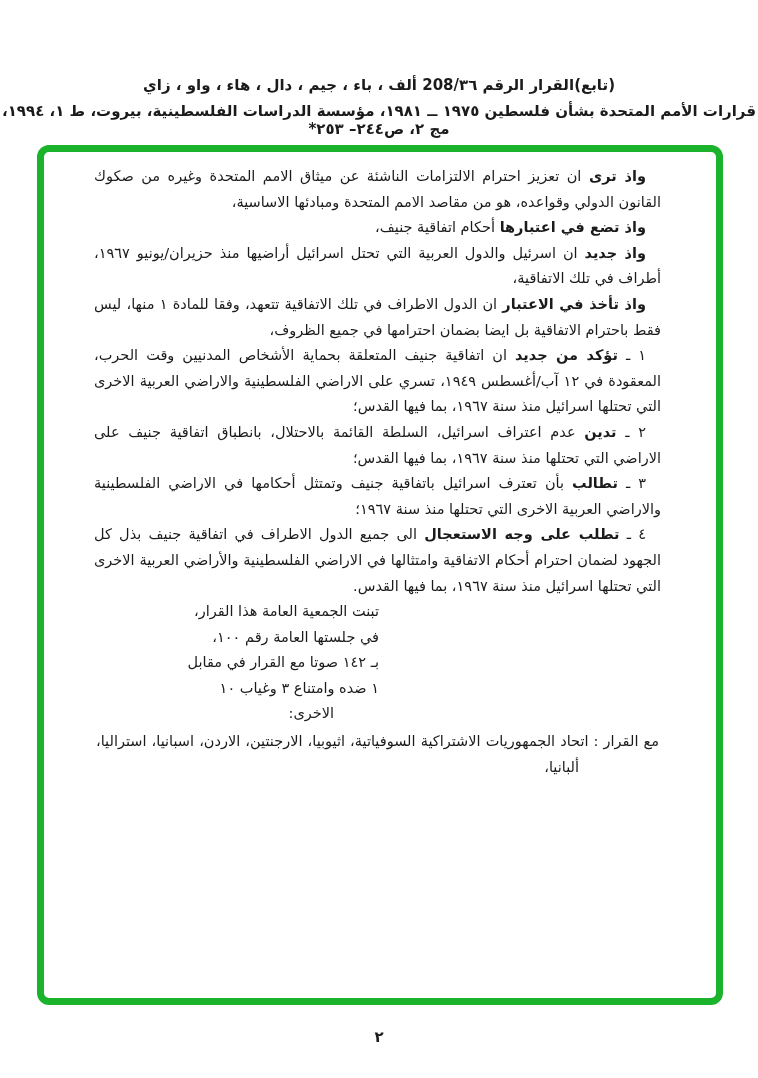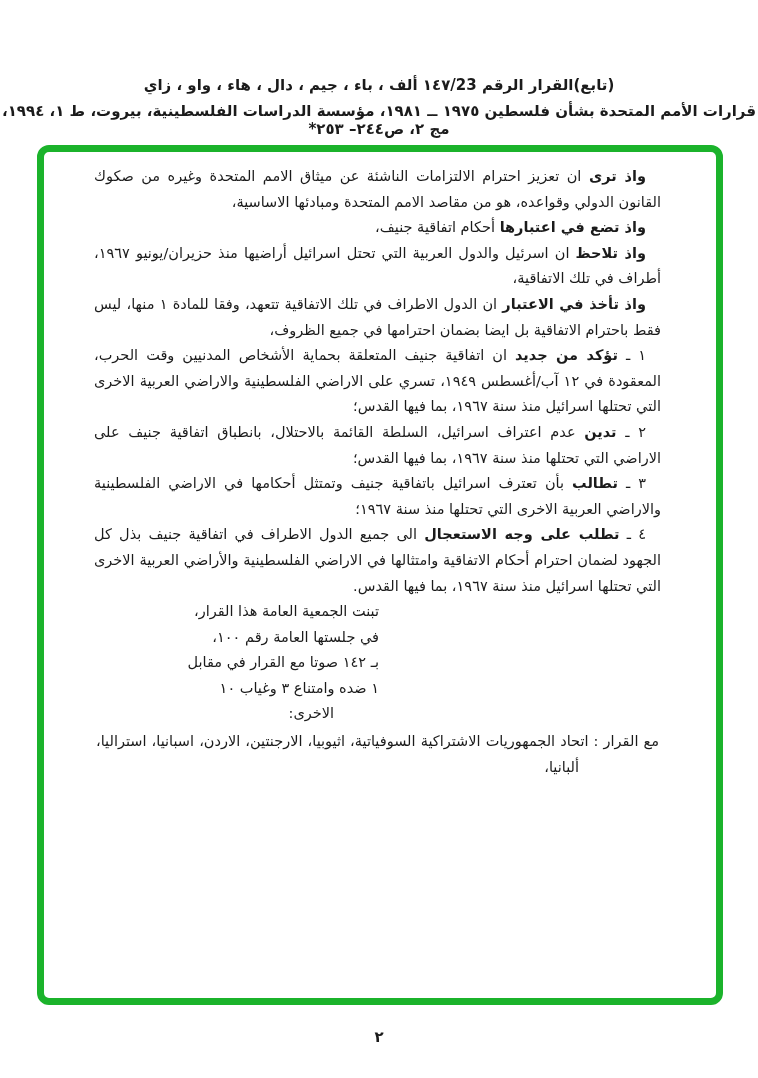--- a/index.html
+++ b/index.html
@@ -29,29 +29,29 @@
     text-align:center; font-weight:700; font-size:15px;
   }
   b { font-weight:700; }
 </style>
 </head>
 <body>
 
 <div class="page" style="color: rgb(27, 27, 27);">
 
   <div class="header">
-    <div class="header-line1">(تابع)القرار الرقم  ١٤٧/23 ألف ، باء ، جيم ، دال ، هاء ، واو ، زاي</div>
+    <div class="header-line1">(تابع)القرار الرقم  208/٣٦ ألف ، باء ، جيم ، دال ، هاء ، واو ، زاي</div>
     <div class="header-line2">قرارات الأمم المتحدة بشأن فلسطين ١٩٧٥ ــ ١٩٨١، مؤسسة الدراسات الفلسطينية، بيروت، ط ١، ١٩٩٤، مج ٢، ص٢٤٤– ٢٥٣*</div>
   </div>
 
   <div class="frame" style="border-color: rgb(27, 179, 43);">
     <div>
         <p class="para"><b>واذ ترى</b> ان تعزيز احترام الالتزامات الناشئة عن ميثاق الامم المتحدة وغيره من صكوك القانون الدولي وقواعده، هو من مقاصد الامم المتحدة ومبادئها الاساسية،</p>
         <p class="para"><b>واذ تضع في اعتبارها</b> أحكام اتفاقية جنيف،</p>
-        <p class="para"><b>واذ تلاحظ</b> ان اسرئيل والدول العربية التي تحتل اسرائيل أراضيها منذ حزيران/يونيو ١٩٦٧، أطراف في تلك الاتفاقية،</p>
+        <p class="para"><b>واذ جديد</b> ان اسرئيل والدول العربية التي تحتل اسرائيل أراضيها منذ حزيران/يونيو ١٩٦٧، أطراف في تلك الاتفاقية،</p>
         <p class="para"><b>واذ تأخذ في الاعتبار</b> ان الدول الاطراف في تلك الاتفاقية تتعهد، وفقا للمادة ١ منها، ليس فقط باحترام الاتفاقية بل ايضا بضمان احترامها في جميع الظروف،</p>
         <p class="para">١ ـ <b>تؤكد من جديد</b> ان اتفاقية جنيف المتعلقة بحماية الأشخاص المدنيين وقت الحرب، المعقودة في ١٢ آب/أغسطس ١٩٤٩، تسري على الاراضي الفلسطينية والاراضي العربية الاخرى التي تحتلها اسرائيل منذ سنة ١٩٦٧، بما فيها القدس؛</p>
         <p class="para">٢ ـ <b>تدين</b> عدم اعتراف اسرائيل، السلطة القائمة بالاحتلال، بانطباق اتفاقية جنيف على الاراضي التي تحتلها منذ سنة ١٩٦٧، بما فيها القدس؛</p>
         <p class="para">٣ ـ <b>تطالب</b> بأن تعترف اسرائيل باتفاقية جنيف وتمتثل أحكامها في الاراضي الفلسطينية والاراضي العربية الاخرى التي تحتلها منذ سنة ١٩٦٧؛</p>
         <p class="para">٤ ـ <b>تطلب على وجه الاستعجال</b> الى جميع الدول الاطراف في اتفاقية جنيف بذل كل الجهود لضمان احترام أحكام الاتفاقية وامتثالها في الاراضي الفلسطينية والأراضي العربية الاخرى التي تحتلها اسرائيل منذ سنة ١٩٦٧، بما فيها القدس.</p>
       </div>
 
     <div class="adoption-block">
         <div class="adoption-line">تبنت الجمعية العامة هذا القرار،</div>
         <div class="adoption-line">في جلستها العامة رقم ١٠٠،</div>

